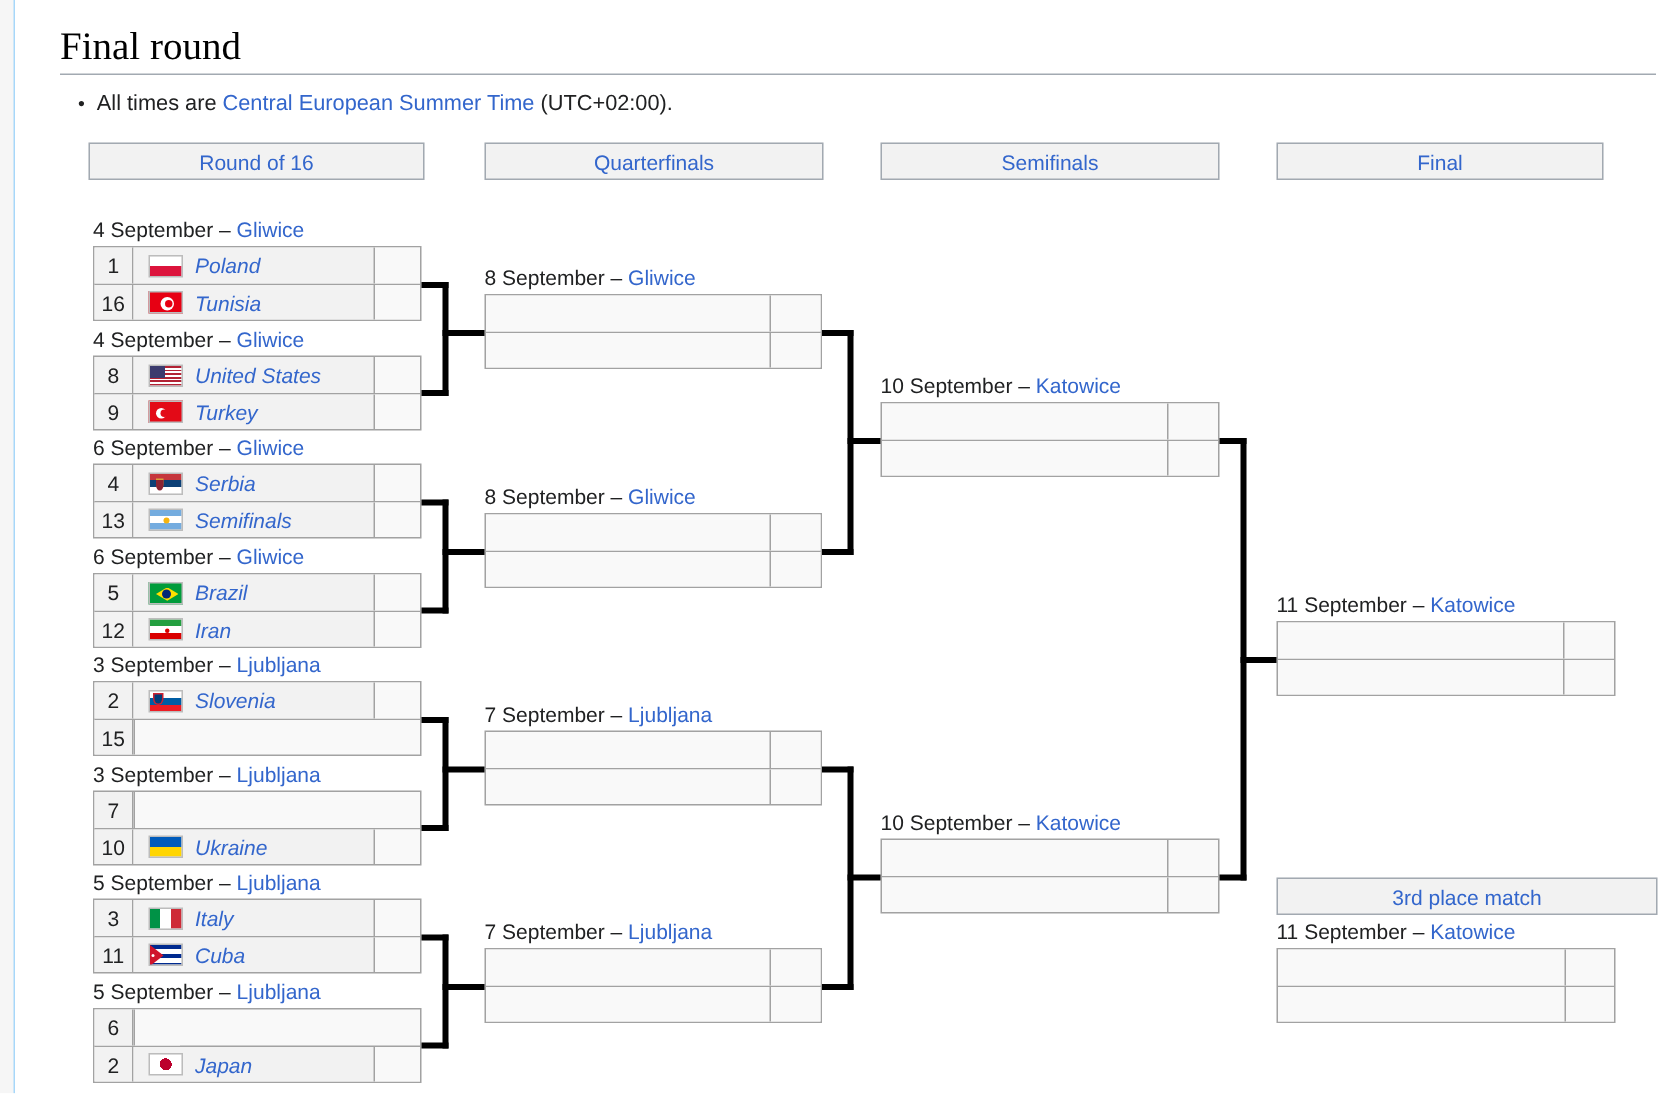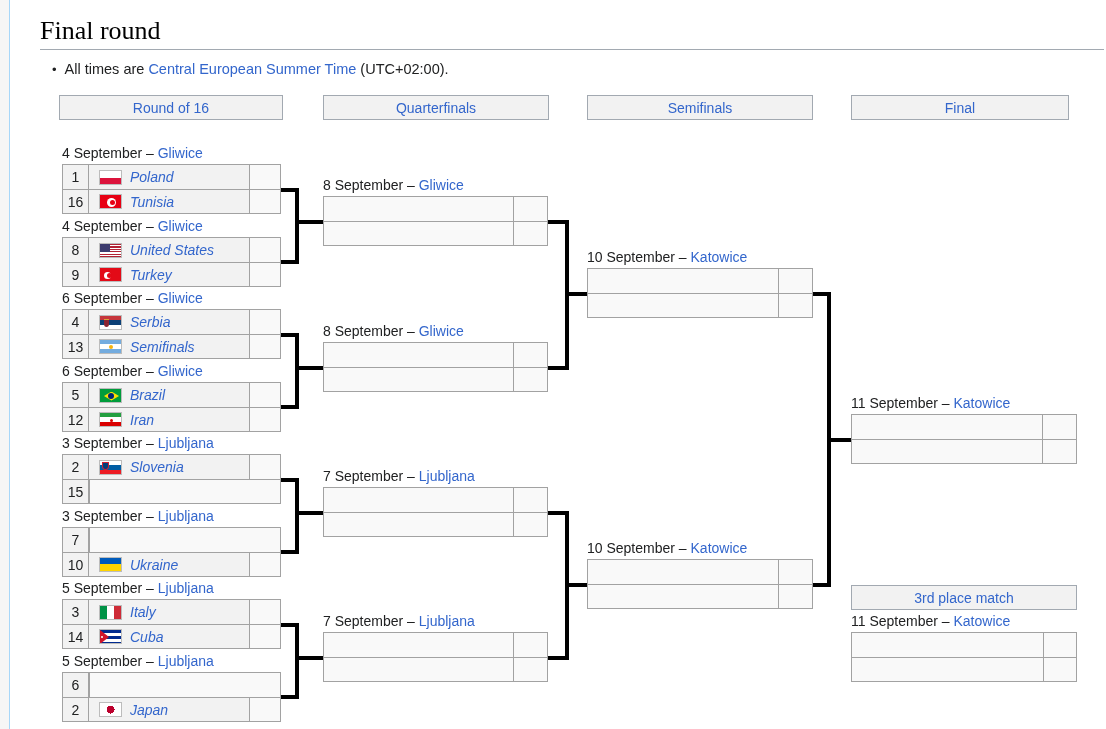--- a/index.html
+++ b/index.html
@@ -95,21 +95,21 @@
   <h2 id="page-title">Final round</h2>
 
   <div id="note">
     <span class="bullet">•</span><span>All times are </span><a class="wlink">Central European Summer Time</a><span> (UTC+02:00).</span>
   </div>
 
   <div class="rheader" style="left:59px;width:224px">Round of 16</div>
   <div class="rheader" style="left:323px;width:226px">Quarterfinals</div>
   <div class="rheader" style="left:587px;width:226px">Semifinals</div>
   <div class="rheader" style="left:851px;width:218px">Final</div>
-  <div class="rheader" style="left:851px;top:585px;width:226px">3rd place match</div>
+  <div class="rheader" style="left:851px;top:585px;width:254px">3rd place match</div>
 
   <div id="bracket">
       <div class="match" style="left: 62px; top: 145px; width: 219px;">
     <div class="match-date">
       <span class="date-text">4 September –</span>
       <a class="wlink city">Gliwice</a>
     </div>
     <div class="mtable">
           <div class="mrow">
     <div class="cell seed">1</div>
@@ -249,21 +249,21 @@
     <div class="mtable">
           <div class="mrow">
     <div class="cell seed">3</div>
     <div class="cell team">
       <span class="flag flag-it"></span>
       <a class="wlink tname">Italy</a>
     </div>
     <div class="cell score" style="width: 31px;"></div>
   </div>
           <div class="mrow">
-    <div class="cell seed">14</div>
+    <div class="cell seed">11</div>
     <div class="cell team">
       <span class="flag flag-cu"></span>
       <a class="wlink tname">Cuba</a>
     </div>
     <div class="cell score" style="width: 31px;"></div>
   </div>
         </div>
   </div>
       <div class="match" style="left: 62px; top: 653px; width: 219px;">
     <div class="match-date">

